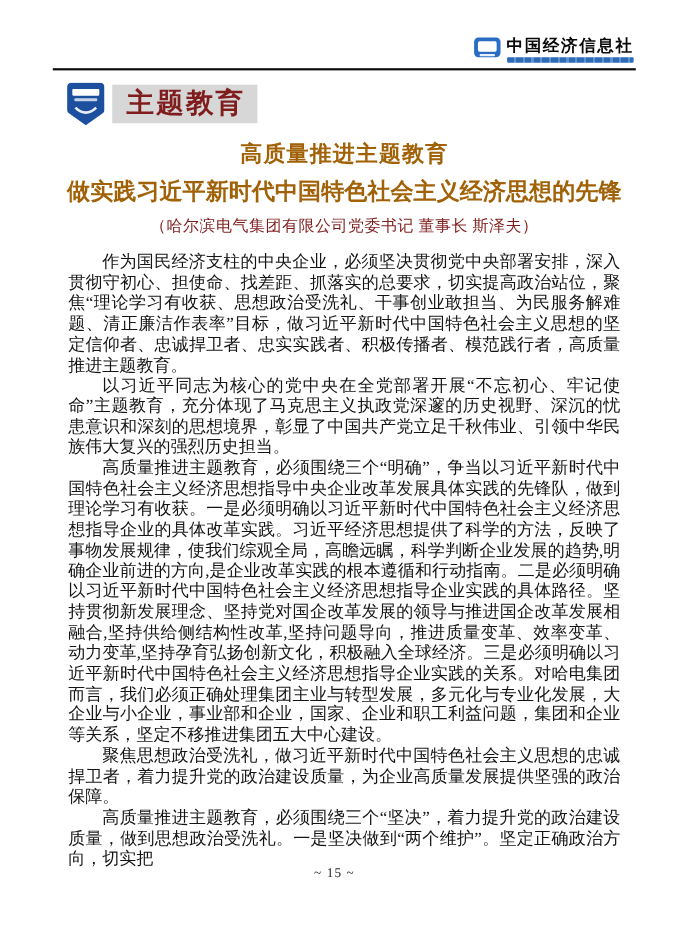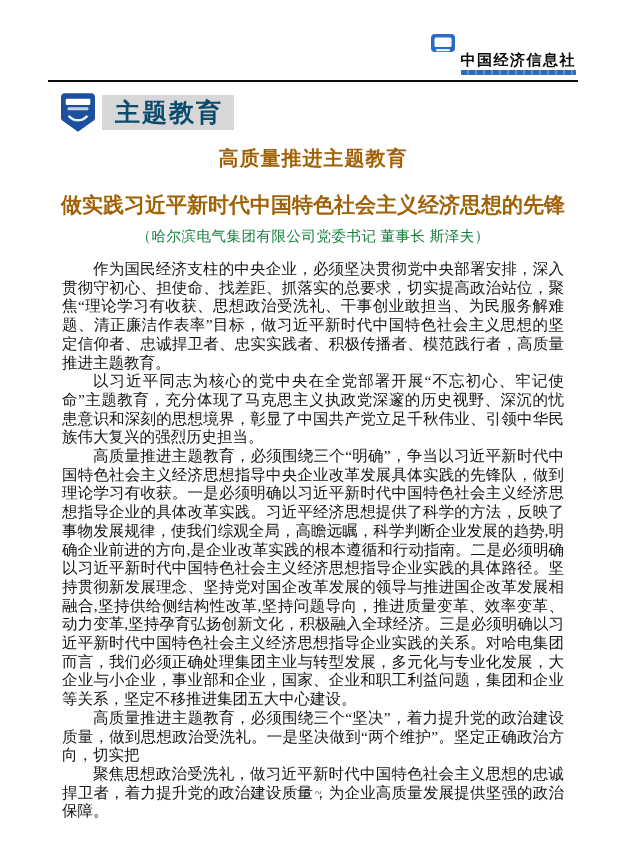--- a/index.html
+++ b/index.html
@@ -13,45 +13,45 @@
   .header{
     padding-top:33px;padding-bottom:5px;
     border-bottom:2px solid #0c0c0c;
     display:flex;justify-content:flex-end;align-items:flex-end;
   }
   .logo{display:flex;align-items:flex-start;gap:5px;margin-right:2px;}
   .logo-icon{display:block;line-height:0;}
   .logo-textwrap{display:flex;flex-direction:column;}
   .logo-name{
     font-family:"Liberation Sans","DejaVu Sans",sans-serif;
-    font-weight:bold;font-size:15px;letter-spacing:1.5px;color:#0a0a0a;line-height:17px;margin-top:18px;
+    font-weight:bold;font-size:15px;letter-spacing:1.5px;color:#0a0a0a;line-height:17px;
   }
   .logo-strip{
     height:5px;margin-top:2px;border-radius:1px;
     background:repeating-linear-gradient(90deg,#2b6bb8 0 6px,#5d92cc 6px 8px);
   }
 
   
   .badge-row{margin:9px 0 0 13px;display:flex;align-items:center;height:42px;}
   .badge-icon{line-height:0;margin-right:7px;}
   .badge-label{
-    background:#d7d7d7;color:#0c4a6e;
+    background:#d7d7d7;color:#7f1d1d;
     font-family:"Liberation Sans","DejaVu Sans",sans-serif;font-weight:bold;
     font-size:25px;line-height:33px;padding:1px 11px 1px 13px;letter-spacing:2px;
   }
 
   
   .title{
     text-align:center;font-family:"Liberation Sans","DejaVu Sans",sans-serif;
     font-weight:bold;color:#a16207;
   }
   h1.title{font-size:20px;line-height:26px;margin:12px 0 0 0;letter-spacing:1px;}
-  h2.title{font-size:21px;line-height:28px;margin:20px 0 0 0;}
+  h2.title{font-size:21px;line-height:28px;margin:8px 0 0 0;}
   .byline{
-    text-align:center;font-size:14.5px;line-height:20px;margin-top:7px;color:#15803d;
+    text-align:center;font-size:14.5px;line-height:20px;margin-top:7px;color:#7f1d1d;
     font-style:normal;letter-spacing:0.5px;
   }
 
   
   .body{
     margin:14px 14px 0 14px;
     font-size:15.5px;line-height:18.7px;text-align:justify;color:#141414;
   }
   .body p{margin:0;text-indent:2em;}
   .body p.bold{font-weight:bold;color:#000;}
@@ -97,19 +97,19 @@
   </div>
 
   <h1 class="title">高质量推进主题教育</h1>
   <h2 class="title">做实践习近平新时代中国特色社会主义经济思想的先锋</h2>
   <div class="byline">（哈尔滨电气集团有限公司党委书记 董事长 斯泽夫）</div>
 
   <div class="body">
     <p>作为国民经济支柱的中央企业，必须坚决贯彻党中央部署安排，深入贯彻守初心、担使命、找差距、抓落实的总要求，切实提高政治站位，聚焦“理论学习有收获、思想政治受洗礼、干事创业敢担当、为民服务解难题、清正廉洁作表率”目标，做习近平新时代中国特色社会主义思想的坚定信仰者、忠诚捍卫者、忠实实践者、积极传播者、模范践行者，高质量推进主题教育。</p>
     <p>以习近平同志为核心的党中央在全党部署开展“不忘初心、牢记使命”主题教育，充分体现了马克思主义执政党深邃的历史视野、深沉的忧患意识和深刻的思想境界，彰显了中国共产党立足千秋伟业、引领中华民族伟大复兴的强烈历史担当。</p>
     <p>高质量推进主题教育，必须围绕三个“明确”，争当以习近平新时代中国特色社会主义经济思想指导中央企业改革发展具体实践的先锋队，做到理论学习有收获。一是必须明确以习近平新时代中国特色社会主义经济思想指导企业的具体改革实践。习近平经济思想提供了科学的方法，反映了事物发展规律，使我们综观全局，高瞻远瞩，科学判断企业发展的趋势,明确企业前进的方向,是企业改革实践的根本遵循和行动指南。二是必须明确以习近平新时代中国特色社会主义经济思想指导企业实践的具体路径。坚持贯彻新发展理念、坚持党对国企改革发展的领导与推进国企改革发展相融合,坚持供给侧结构性改革,坚持问题导向，推进质量变革、效率变革、动力变革,坚持孕育弘扬创新文化，积极融入全球经济。三是必须明确以习近平新时代中国特色社会主义经济思想指导企业实践的关系。对哈电集团而言，我们必须正确处理集团主业与转型发展，多元化与专业化发展，大企业与小企业，事业部和企业，国家、企业和职工利益问题，集团和企业等关系，坚定不移推进集团五大中心建设。</p>
+    <p>聚焦思想政治受洗礼，做习近平新时代中国特色社会主义思想的忠诚捍卫者，着力提升党的政治建设质量，为企业高质量发展提供坚强的政治保障。</p>
     <p>高质量推进主题教育，必须围绕三个“坚决”，着力提升党的政治建设质量，做到思想政治受洗礼。一是坚决做到“两个维护”。坚定正确政治方向，切实把</p>
-    <p>聚焦思想政治受洗礼，做习近平新时代中国特色社会主义思想的忠诚捍卫者，着力提升党的政治建设质量，为企业高质量发展提供坚强的政治保障。</p>
   </div>
 
   <div class="footer">~ 15 ~</div>
 
 </div>
 
 </body></html>

